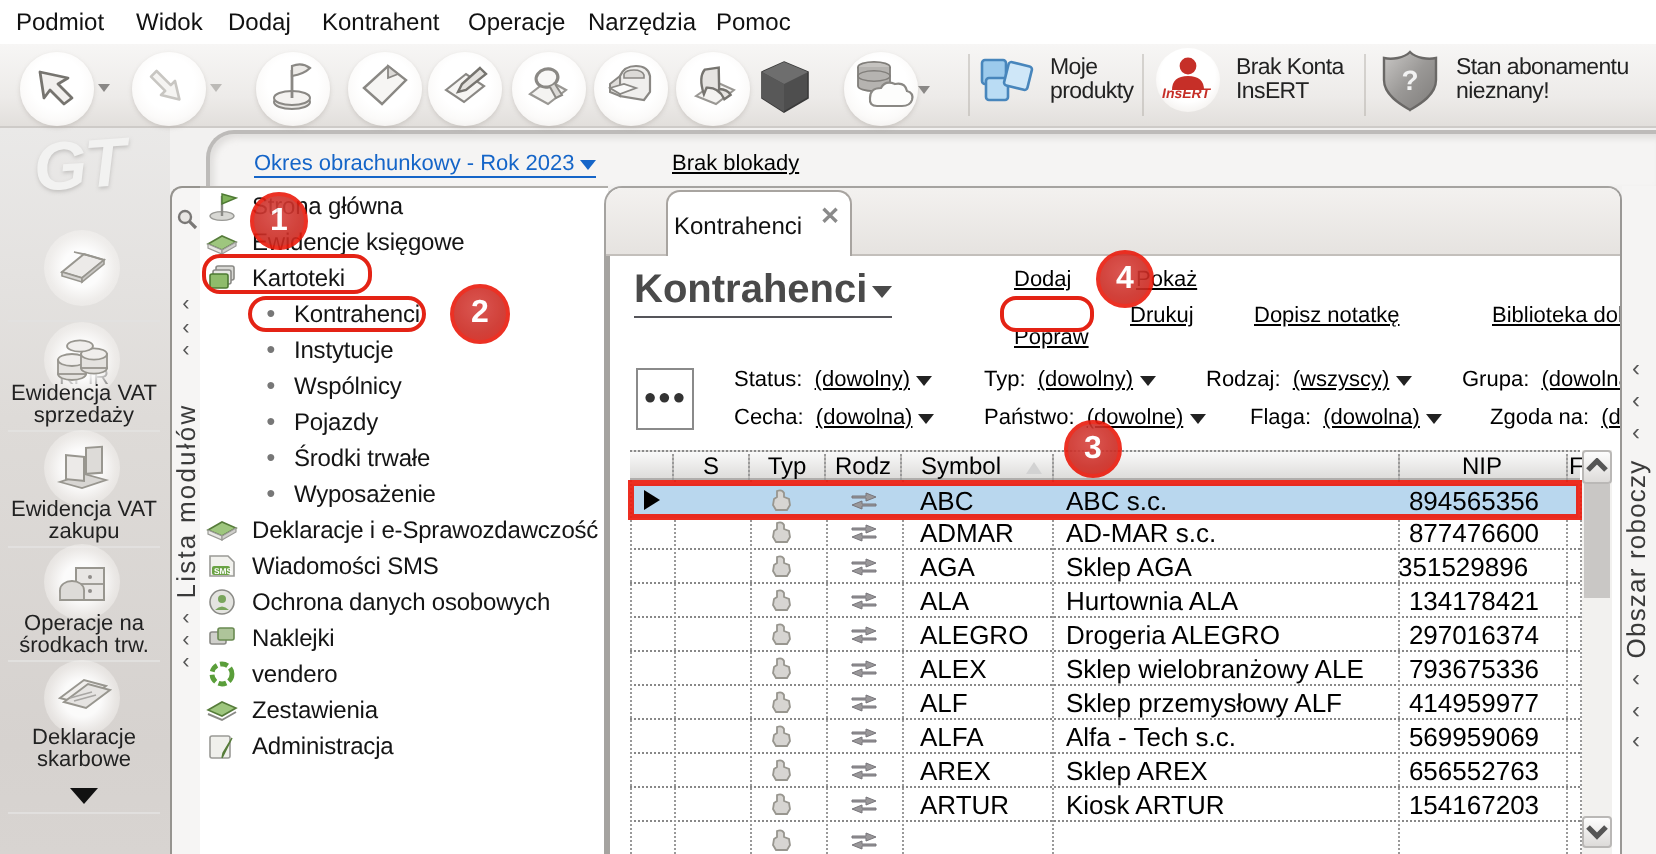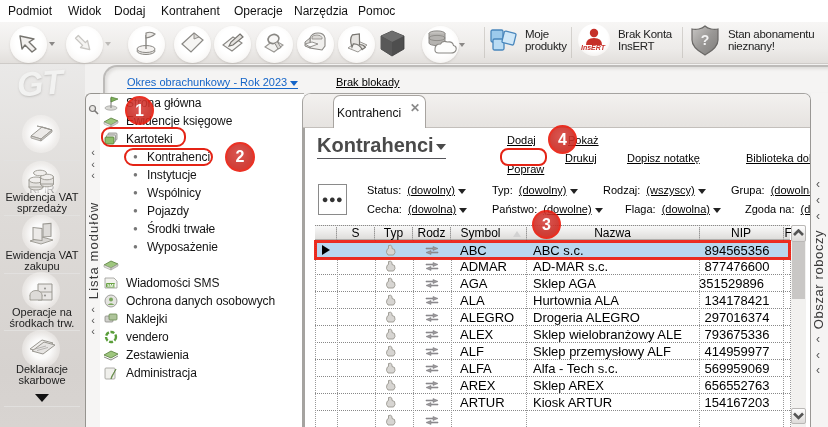--- a/index.html
+++ b/index.html
@@ -91,20 +91,21 @@
 <div class="tbul" style="top:72px;">●</div>
     <div class="tsub" style="top:72px;">Instytucje</div>
 <div class="tbul" style="top:90px;">●</div>
     <div class="tsub" style="top:90px;">Wspólnicy</div>
 <div class="tbul" style="top:108px;">●</div>
     <div class="tsub" style="top:108px;">Pojazdy</div>
 <div class="tbul" style="top:126px;">●</div>
     <div class="tsub" style="top:126px;">Środki trwałe</div>
 <div class="tbul" style="top:144px;">●</div>
     <div class="tsub" style="top:144px;">Wyposażenie</div>
+<div class="trow" style="top:162px;">Deklaracje i e-Sprawozdawczość</div>
 <div class="trow" style="top:198px;">Ochrona danych osobowych</div>
 <div class="trow" style="top:180px;">Wiadomości SMS</div>
 <div class="trow" style="top:216px;">Naklejki</div>
 <div class="trow" style="top:234px;">vendero</div>
 <div class="trow" style="top:252px;">Zestawienia</div>
 <div class="trow" style="top:270px;">Administracja</div>
 
 <svg class="tico" style="top:1px;" viewBox="0 0 16 16">
       <ellipse cx="8" cy="13" rx="6" ry="2.2" fill="#d8d8d4" stroke="#9a9a96" stroke-width="0.7"></ellipse>
       <line x1="8" y1="3" x2="8" y2="13" stroke="#8a8a86" stroke-width="1.2"></line>
@@ -168,21 +169,20 @@
     <div class="hsep" style="left:97px;"></div>
     <div class="hsep" style="left:135px;"></div>
     <div class="hsep" style="left:211px;"></div>
     <div class="hsep" style="left:384px;"></div>
     <div class="hsep" style="left:468px;"></div>
   <div class="htx" style="left:22px;width:38px;">S</div>
   <div class="htx" style="left:60px;width:38px;">Typ</div>
   <div class="htx" style="left:98px;width:38px;">Rodz</div>
   <div class="htx" style="left:146px;width:60px;text-align:left;">Symbol</div>
   <div style="position:absolute;left:198px;top:4.5px;width:0;height:0;border-left:4.5px solid transparent;border-right:4.5px solid transparent;border-bottom:6px solid #d2d2d2;"></div>
-  <div class="htx" style="left:211px;width:174px;">Nazwa</div>
   <div class="htx" style="left:384px;width:85px;">NIP</div>
   <div class="htx" style="left:470px;width:12px;text-align:left;">F</div>
 </div>
 <div class="drow" style="top:258px;">
     <svg class="typico" width="13" height="13" viewBox="0 0 13 13">
       <path d="M4.5 1.5 Q7 0.5 8 2.5 L8 4.5 L10.5 5.5 L11 8.5 L9.5 11 L4 11 L2.5 8.5 L3 5.5 L4.5 4.5 Z" fill="#d7d5d2" stroke="#98968f" stroke-width="0.9"></path>
     </svg>
     <svg class="rodzico" width="14" height="9" viewBox="0 0 14 9">
       <path d="M8 0.5 L13 2.5 L8 4.5 L8 3 L1 3 L1 2 L8 2 Z" fill="#9a989a" stroke="#77757a" stroke-width="0.5"></path>
       <path d="M6 4.5 L1 6.5 L6 8.5 L6 7 L13 7 L13 6 L6 6 Z" fill="#9a989a" stroke="#77757a" stroke-width="0.5"></path>

